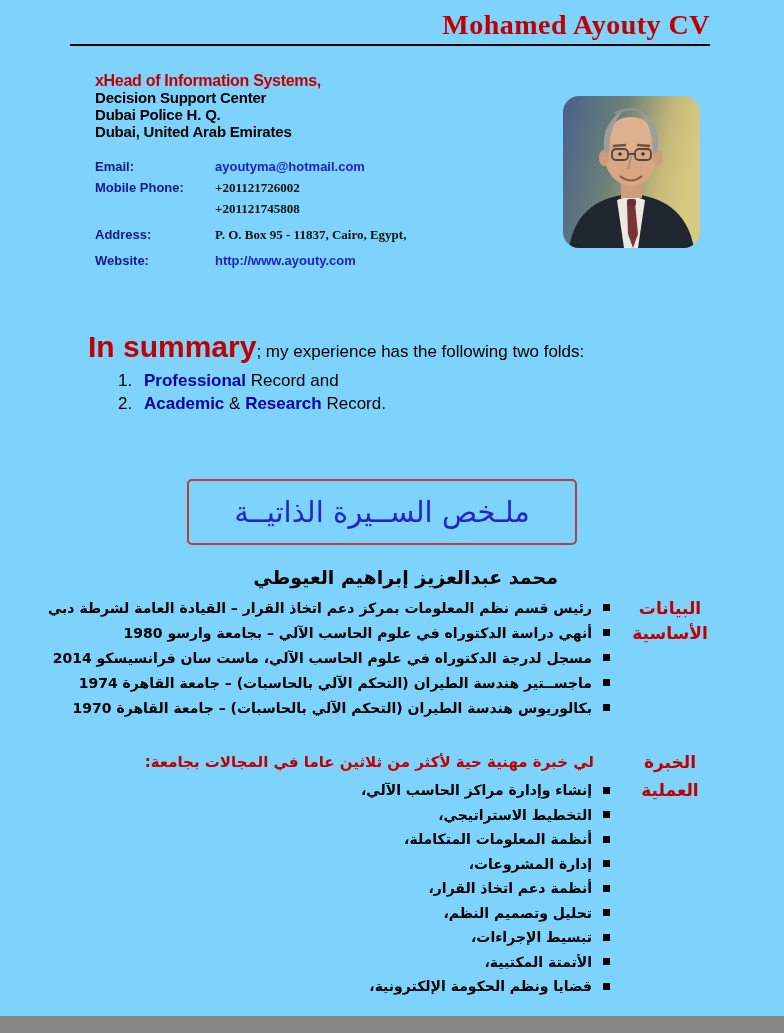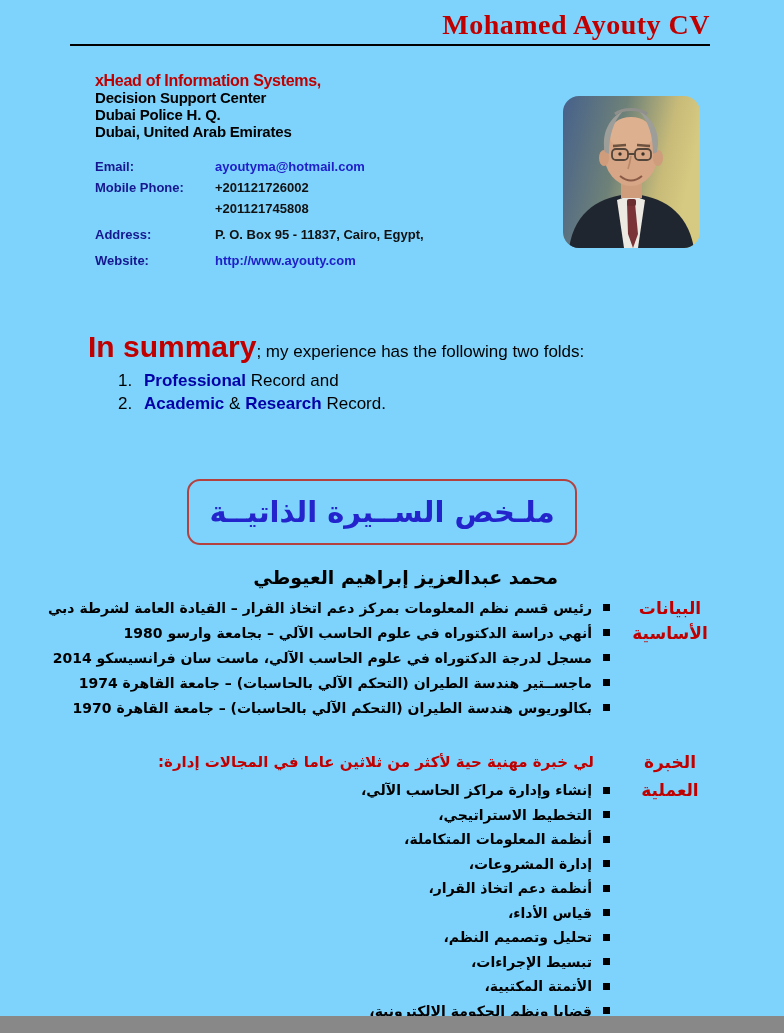--- a/index.html
+++ b/index.html
@@ -17,40 +17,40 @@
   .position-title{
     position:absolute;top:72px;left:95px;font-size:16px;font-weight:700;color:#C00000;
     letter-spacing:-.3px;white-space:nowrap;
   }
   .org-block{position:absolute;top:89px;left:95px;font-size:15px;font-weight:700;color:#000;
     line-height:17px;letter-spacing:-.2px;}
   
   .contact{position:absolute;top:156px;left:95px;width:440px;font-size:13px;font-weight:700;}
   .c-row{display:flex;line-height:21px;}
   .c-label{flex:0 0 120px;color:#16168F;}
-  .c-val{color:#111;}
+  .c-val{color:#111;font-family:Liberation Serif, serif;}
   .c-link{color:#2020C8;text-decoration:none;cursor:pointer;}
   .c-gap{height:5px;}
   
   .photo{position:absolute;top:96px;left:563px;width:137px;height:152px;border-radius:16px;overflow:hidden;}
   .photo svg{display:block;}
   
   .summary{position:absolute;top:330px;left:88px;white-space:nowrap;}
   .summary-head{font-size:30px;font-weight:700;color:#C00000;}
   .summary-suffix{font-size:17px;color:#000;}
   .summary-list{margin-top:5px;padding-left:30px;font-size:17px;color:#000;line-height:23px;}
   .li-num{display:inline-block;width:26px;}
   .w-blue{color:#0000A8;font-weight:700;}
   
   .ar-box{
     position:absolute;top:479px;left:187px;width:386px;height:62px;
-    border:2px solid #B5413F;border-radius:13px;
+    border:2px solid #B5413F;border-radius:5px;
     display:flex;align-items:center;justify-content:center;
     direction:rtl;font-family:"DejaVu Sans",sans-serif;
-    color:#2424CC;font-size:29px;white-space:nowrap;font-weight:bold;
+    color:#2424CC;font-size:29px;white-space:nowrap;
   }
   
   .ar-name{
     position:absolute;top:566px;right:226px;direction:rtl;
     font-family:"DejaVu Sans",sans-serif;font-weight:700;font-size:19px;color:#000;white-space:nowrap;
   }
   .ar-sec{position:absolute;left:40px;right:64px;direction:rtl;font-family:"DejaVu Sans",sans-serif;}
   .sec1{top:595px;}
   .sec2{top:746px;}
   .ar-row{display:flex;align-items:center;height:25px;}
@@ -201,21 +201,21 @@
       <span class="ar-bullet">
           <span class="sq"></span>
         </span>
       <span class="ar-text">بكالوريوس هندسة الطيران (التحكم الآلي بالحاسبات) – جامعة القاهرة 1970</span>
     </div>
   </div>
 
   <div class="ar-sec sec2">
     <div class="ar-row intro-row">
       <span class="ar-label">الخبرة</span>
-      <span class="ar-intro">لي خبرة مهنية حية لأكثر من ثلاثين عاما في المجالات إدارة:</span>
+      <span class="ar-intro">لي خبرة مهنية حية لأكثر من ثلاثين عاما في المجالات بجامعة:</span>
     </div>
     <div class="ar-row">
       <span class="ar-label">العملية</span>
       <span class="ar-bullet">
           <span class="sq"></span>
         </span>
       <span class="ar-text">إنشاء وإدارة مراكز الحاسب الآلي،</span>
     </div>
     <div class="ar-row">
       <span class="ar-label"></span>
@@ -237,27 +237,20 @@
           <span class="sq"></span>
         </span>
       <span class="ar-text">إدارة المشروعات،</span>
     </div>
     <div class="ar-row">
       <span class="ar-label"></span>
       <span class="ar-bullet">
           <span class="sq"></span>
         </span>
       <span class="ar-text">أنظمة دعم اتخاذ القرار،</span>
-    </div>
-    <div class="ar-row">
-      <span class="ar-label"></span>
-      <span class="ar-bullet">
-          <span class="sq"></span>
-        </span>
-      <span class="ar-text">قياس الأداء،</span>
     </div>
     <div class="ar-row">
       <span class="ar-label"></span>
       <span class="ar-bullet">
           <span class="sq"></span>
         </span>
       <span class="ar-text">تحليل وتصميم النظم،</span>
     </div>
     <div class="ar-row">
       <span class="ar-label"></span>

